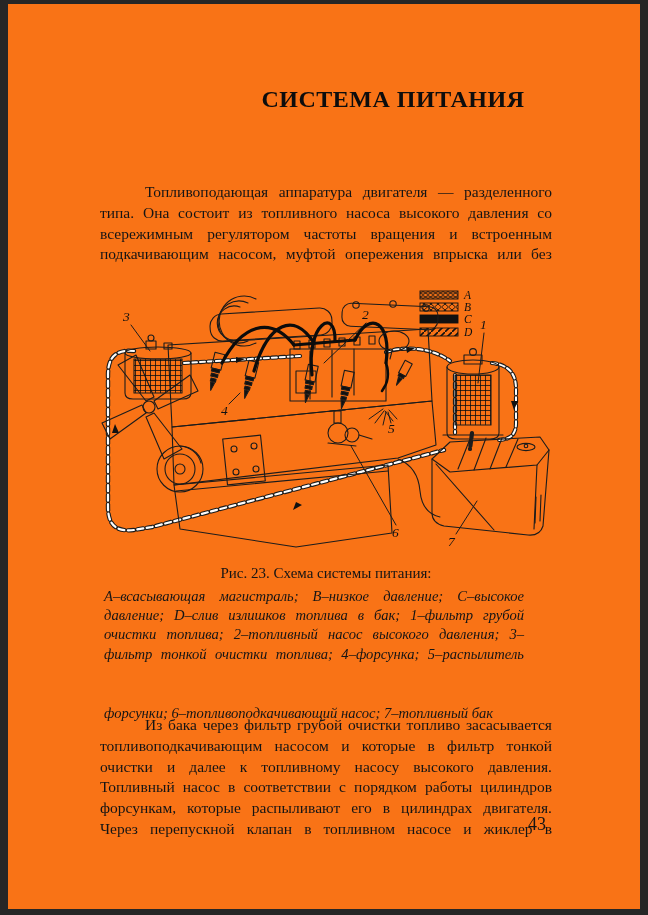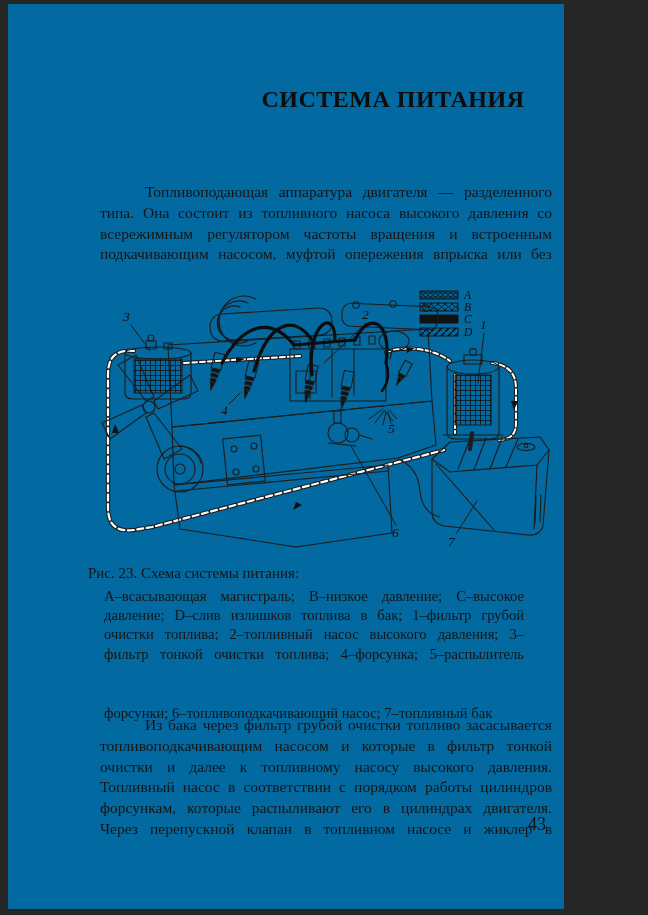--- a/index.html
+++ b/index.html
@@ -2,46 +2,46 @@
 <html><head>
 <meta charset="utf-8">
 <style>
   html,body{margin:0;padding:0;}
   body{
     width:648px;height:915px;position:relative;background:#262626;
     font-family:"Liberation Serif","DejaVu Serif",serif;color:#111;
     overflow:hidden;
   }
   .page{
-    position:absolute;left:8px;top:4px;width:556px;height:905px;
-    background:#0369a1;
+    position:absolute;left:8px;top:4px;width:632px;height:905px;
+    background:#f97316;
   }
   .doc-title{
     position:absolute;left:237px;top:82px;width:296px;
     font-size:24px;font-weight:bold;text-align:center;letter-spacing:.5px;
     white-space:nowrap;color:#0d0d0d;
   }
   .para{
     position:absolute;left:92px;width:452px;
     font-size:15.5px;line-height:20.8px;color:#151515;margin-top:35px;
   }
   .para .ln{text-align:justify;text-align-last:justify;}
   .para .ln.last{text-align-last:left;}
   .para .ln.indent{text-indent:45px;}
   #para1{top:143px;}
   #para2{top:676px;}
   .fig-caption{
-    position:absolute;left:80px;top:561px;width:452px;
-    font-size:15px;text-align:left;color:#151515;
+    position:absolute;left:92px;top:561px;width:452px;
+    font-size:15px;text-align:center;color:#151515;
   }
   .fig-legend{
     position:absolute;left:96px;top:583px;width:420px;
     font-size:14.6px;line-height:19.2px;color:#151515;
   }
-  .fig-legend .ln{text-align:justify;text-align-last:justify;}
+  .fig-legend .ln{text-align:justify;text-align-last:justify;font-style:italic;}
   .fig-legend .ln.last{text-align-last:left;margin-top:40px;}
   .page-number{
     position:absolute;left:92px;top:810px;width:446px;
     font-size:18px;text-align:right;color:#151515;
   }
   .figure-wrap{
     position:absolute;left:80px;top:279px;width:472px;height:278px;
   }
   svg text.callout{
     font-family:"Liberation Serif","DejaVu Serif",serif;

